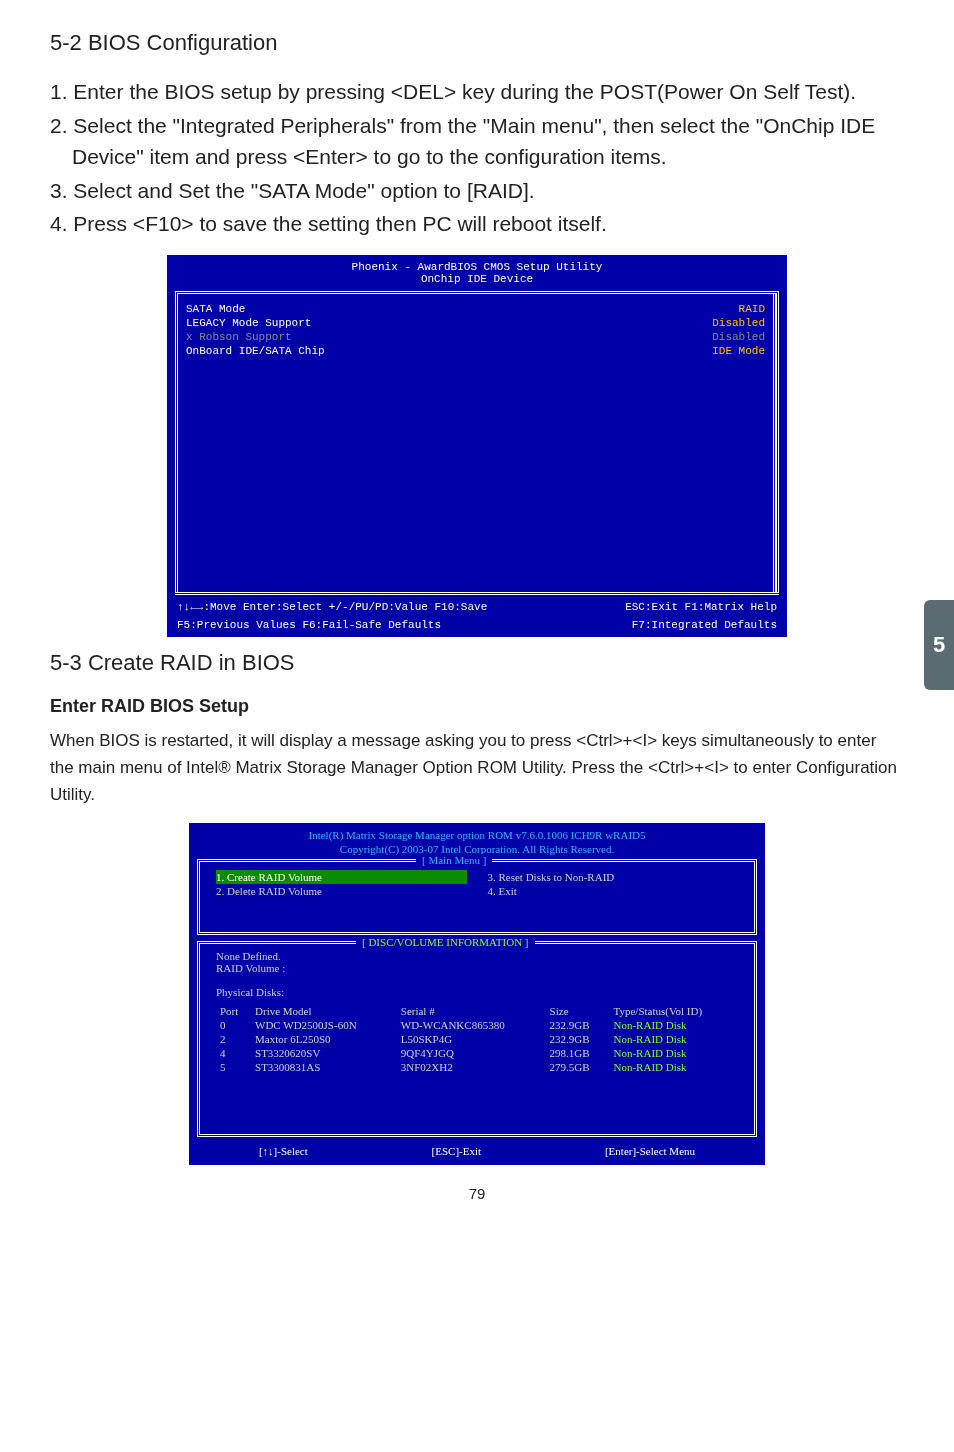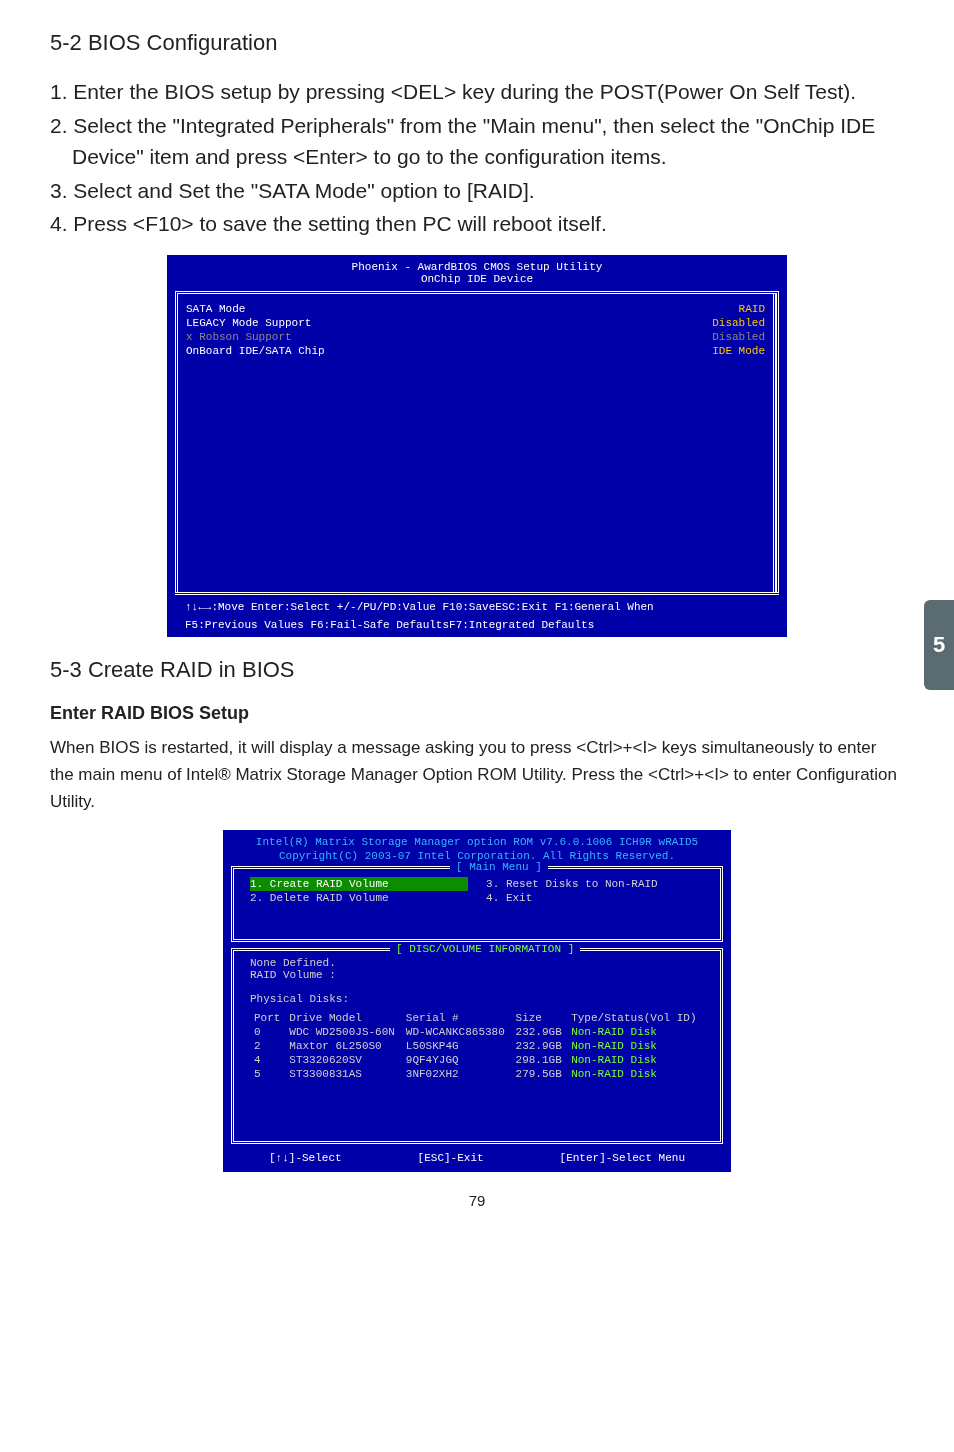--- a/index.html
+++ b/index.html
@@ -2,36 +2,36 @@
 <html><head>
   <meta charset="utf-8">
   <style>
     body{margin:0;padding:30px 50px;font-family:Arial,Helvetica,sans-serif;color:#222;background:#fff;width:954px;box-sizing:border-box}
     h2{font-size:22px;font-weight:normal;margin:0 0 20px 0}
     .ol{list-style:none;padding:0;margin:0 0 15px 0}
     .ol li{font-size:21px;line-height:1.5;margin:2px 0;padding-left:22px;text-indent:-22px}
     .subhead{font-weight:bold;font-size:18px;margin:15px 0 10px 0}
     .body-text{font-size:17px;line-height:1.6;margin:0 0 15px 0}
 
-    .bios-box{width:620px;margin:10px auto 20px auto;background:#0000a8;color:#fff;font-family:"Courier New",monospace;font-size:11px;position:relative}
+    .bios-box{width:620px;margin:10px auto 13px auto;background:#0000a8;color:#fff;font-family:"Courier New",monospace;font-size:11px;position:relative}
     .bios-title{text-align:center;padding:6px 0;color:#fff}
     .bios-inner{display:flex;border:3px double #fff;border-top:3px double #fff;border-bottom:none;margin:0 8px}
     .bios-left{flex:1;border-right:3px double #fff;padding:8px}
     .bios-right{width:150px;padding:0}
     .help-top{color:#fff;border-bottom:3px double #fff;padding:8px 10px}
     .help-body{color:#36c8ff;padding:8px 10px;height:255px}
     .bios-row{display:flex;justify-content:space-between;padding:1px 0}
     .bios-row .lbl-w{color:#fff}
     .bios-row .val-y{color:#ffc800}
     .bios-row .dis{color:#888}
     .bios-left-spacer{height:226px}
-    .bios-footer{padding:6px 18px;color:#fff;text-align:center;display:flex;}
+    .bios-footer{padding:6px 10px;color:#fff;text-align:center;display:flex;justify-content:space-between}
     .bios-box-border{border-top:3px double #fff;margin:0 8px}
 
-    .raid-box{width:508px;margin:10px auto 20px auto;background:#0000a8;color:#fff;font-family:Liberation Mono, monospace;font-size:11px;padding-bottom:6px}
+    .raid-box{width:576px;margin:10px auto 20px auto;background:#0000a8;color:#fff;font-family:Liberation Serif, serif;font-size:11px;padding-bottom:6px}
     .raid-title{text-align:center;color:#34b4ff;padding:6px 6px 2px}
     .raid-sub{text-align:center;color:#34b4ff;padding:0 6px 4px}
     .raid-menu-wrap{border:3px double #fff;margin:0 8px 6px 8px;padding:10px 16px}
     .menu-label{color:#34b4ff;position:relative;top:-18px;background:#0000a8;padding:0 6px;margin-left:200px}
     .menu-grid{display:flex;justify-content:space-between;margin-top:-14px}
     .menu-col{width:48%}
     .menu-item{color:#fff;padding:1px 0}
     .menu-item.sel{background:#0c8c00}
     .menu-item.plain{color:#d0d0d0}
     .info-wrap{border:3px double #fff;margin:0 8px 6px 8px;padding:0 16px 10px}
@@ -82,21 +82,21 @@
       <div class="bios-row">
           <span class="lbl-w">  OnBoard IDE/SATA Chip</span>
           <span class="val-y">IDE Mode</span>
         </div>
       <div class="bios-left-spacer"></div>
     </div>
   </div>
   <div class="bios-box-border"></div>
   <div class="bios-footer">
     <span>↑↓←→:Move  Enter:Select   +/-/PU/PD:Value  F10:Save</span>
-    <span>ESC:Exit  F1:General When</span>
+    <span>ESC:Exit  F1:Matrix Help</span>
   </div>
   <div class="bios-footer" style="padding-top:0">
     <span>F5:Previous Values       F6:Fail-Safe Defaults</span>
     <span>F7:Integrated Defaults</span>
   </div>
 </div>
 
 <h2>5-3 Create RAID in BIOS</h2>
 
 <div class="subhead">Enter  RAID BIOS Setup</div>

